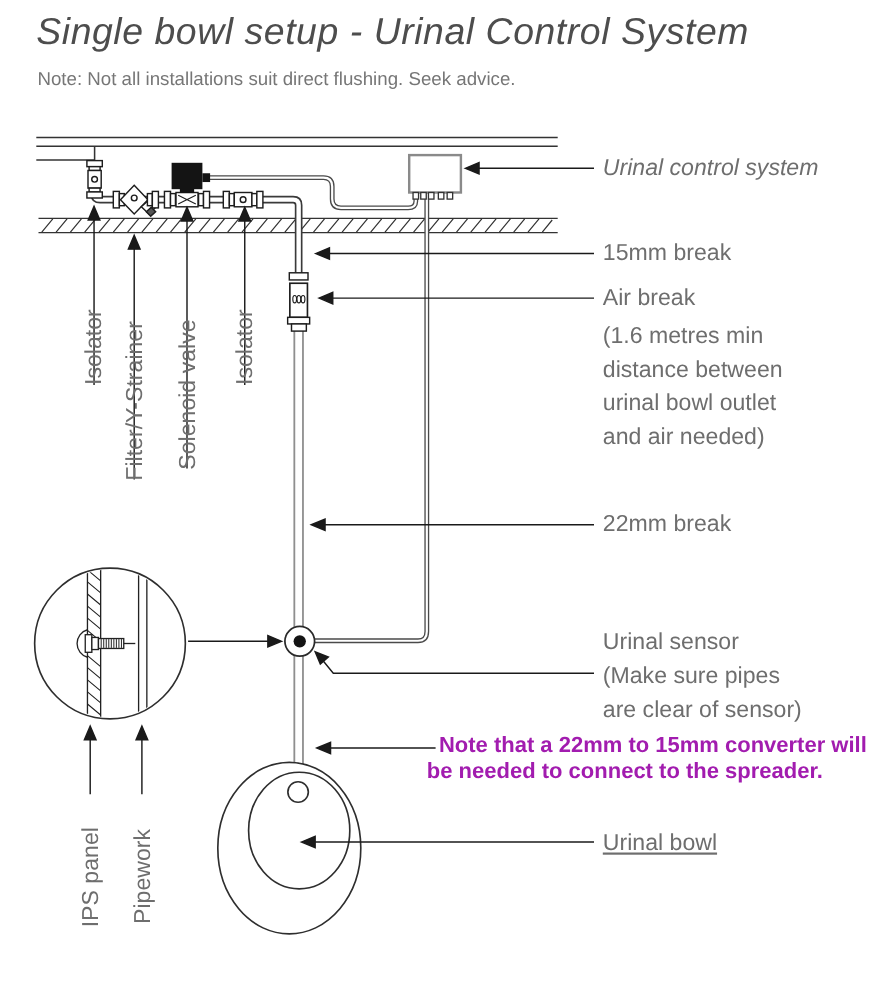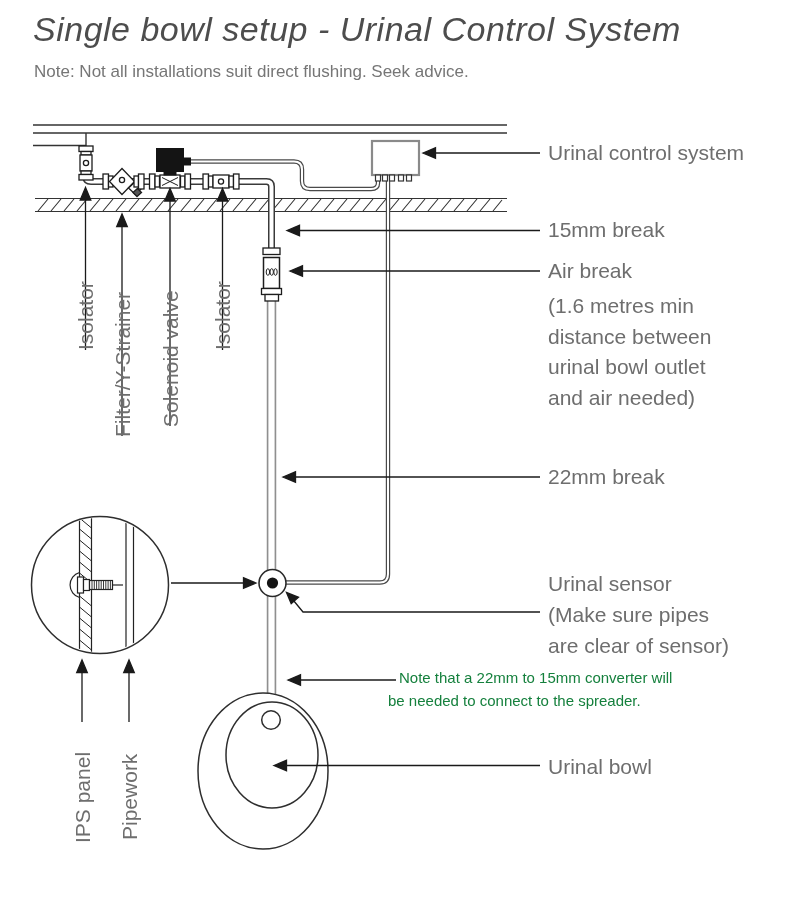--- a/index.html
+++ b/index.html
@@ -17,21 +17,21 @@
     font-size:17px;color:#767676;
   }
   .callout{
     font-size:21px;color:#6e6e6e;line-height:24px;white-space:nowrap;
   }
   .vlabel{
     font-size:21px;color:#6e6e6e;line-height:23px;white-space:nowrap;
     transform-origin:0 0;transform:rotate(-90deg);
   }
   .smallnote{
-    font-size:15px;font-weight:normal;color:#15803d;line-height:22px;white-space:nowrap;
+    font-size:20px;font-weight:bold;color:#a21caf;line-height:22px;white-space:nowrap;
   }
   svg{position:absolute;left:0;top:0;}
 </style>
 </head>
 <body>
 
 <div id="page">
 
   <svg width="798" height="910" viewBox="0 0 798 910">
     <defs>
@@ -203,39 +203,39 @@
       <line x1="299" y1="680" x2="396" y2="680"></line>
         <polygon points="288,680 300.5,674.8 300.5,685.2"></polygon>
       <line x1="286" y1="765.5" x2="540" y2="765.5"></line>
         <polygon points="274,765.5 286.5,760.3 286.5,770.7"></polygon>
     </g>
   </svg>
 
   <div id="subnote" class="abs">Note: Not all installations suit direct flushing. Seek advice.</div>
   <div id="title" class="abs">Single bowl setup - Urinal Control System</div>
 
-  <div class="abs callout" style="left:548px;top:141px;">Urinal control system</div>
+  <div class="abs callout" style="left:548px;top:141px;font-style:italic;">Urinal control system</div>
   <div class="abs callout" style="left:548px;top:218px;">15mm break</div>
 
   <div class="abs callout" style="left:548px;top:259px;">Air break</div>
   <div class="abs callout" style="left:548px;top:294px;">(1.6 metres min</div>
   <div class="abs callout" style="left:548px;top:355px;">urinal bowl outlet</div>
   <div class="abs callout" style="left:548px;top:324.5px;">distance between</div>
   <div class="abs callout" style="left:548px;top:385.5px;">and air needed)</div>
 
   <div class="abs callout" style="left:548px;top:465px;">22mm break</div>
 
   <div class="abs callout" style="left:548px;top:572px;">Urinal sensor</div>
   <div class="abs callout" style="left:548px;top:603px;">(Make sure pipes</div>
   <div class="abs callout" style="left:548px;top:634px;">are clear of sensor)</div>
 
   <div class="abs smallnote" style="left:399px;top:667px;">Note that a 22mm to 15mm converter will</div>
   <div class="abs smallnote" style="left:388px;top:690px;">be needed to connect to the spreader.</div>
 
-  <div class="abs callout" style="left:548px;top:755px;">Urinal bowl</div>
+  <div class="abs callout" style="left:548px;top:755px;text-decoration:underline;">Urinal bowl</div>
 
   <div class="abs vlabel" style="left:74px;top:350px;">Isolator</div>
   <div class="abs vlabel" style="left:110.5px;top:437px;">Filter/Y-Strainer</div>
   <div class="abs vlabel" style="left:158.5px;top:427px;">Solenoid valve</div>
   <div class="abs vlabel" style="left:211px;top:350px;">Isolator</div>
   <div class="abs vlabel" style="left:70.5px;top:843px;">IPS panel</div>
   <div class="abs vlabel" style="left:117.5px;top:840px;">Pipework</div>
 
 </div>
 

